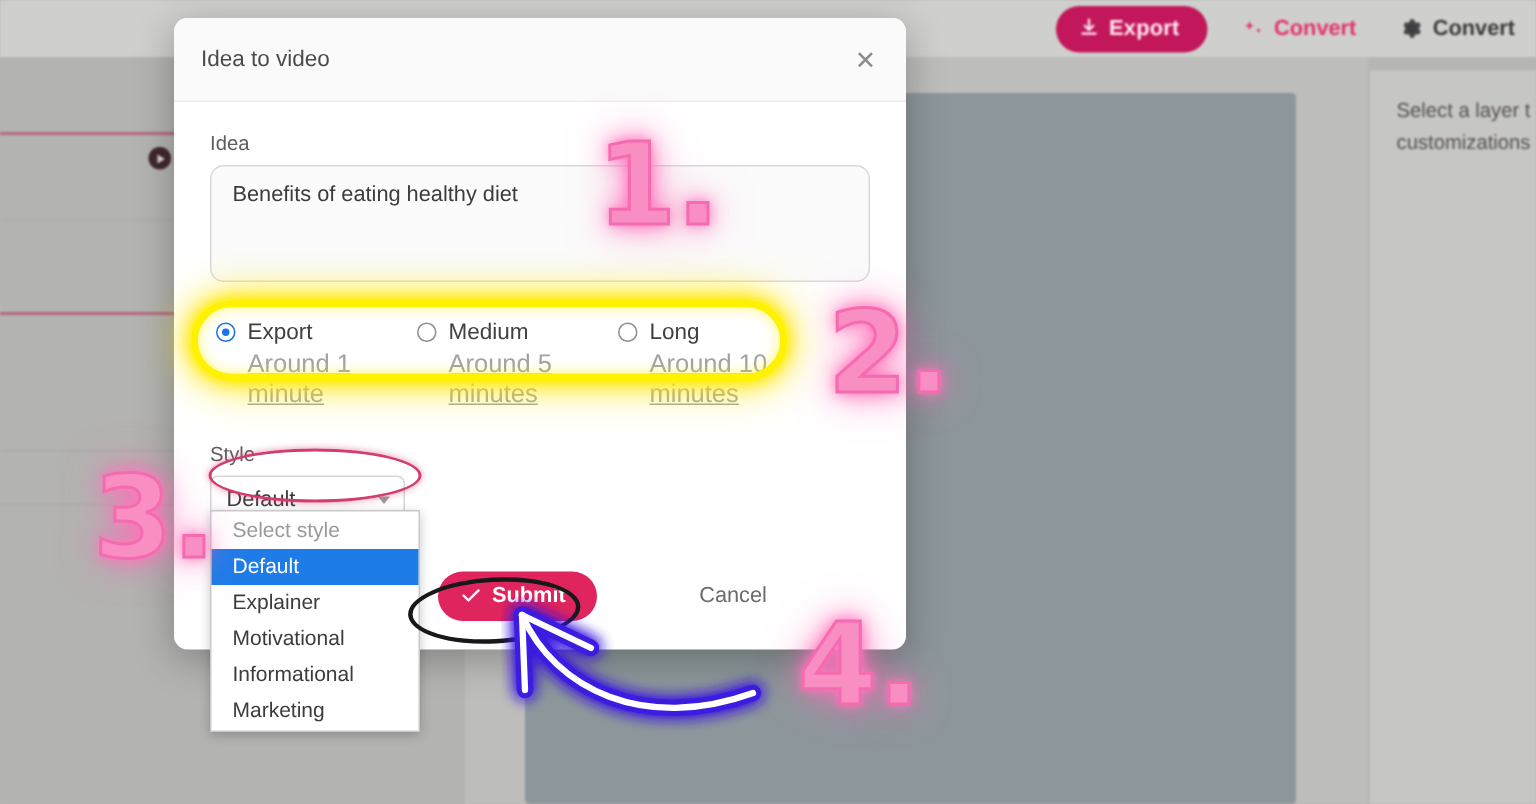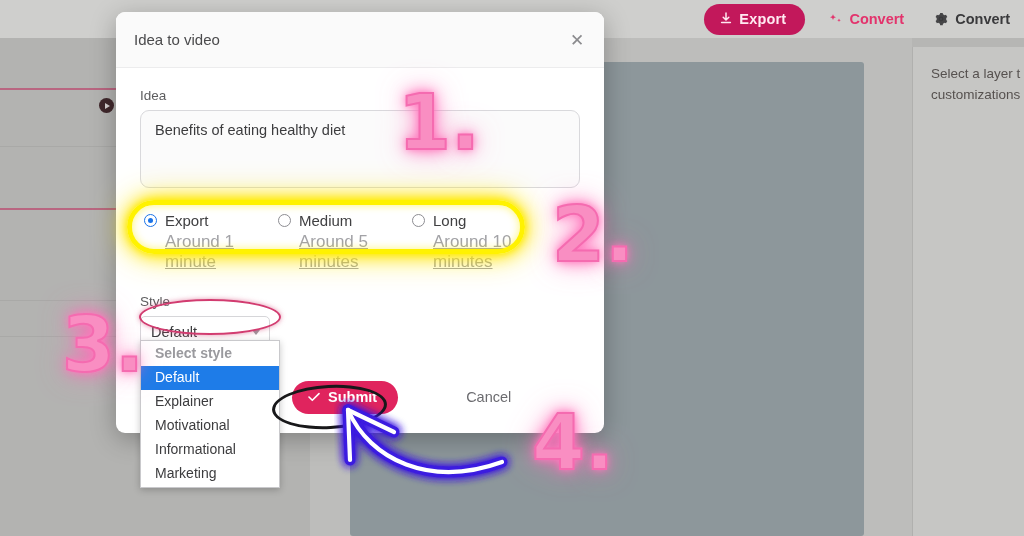--- a/index.html
+++ b/index.html
@@ -285,21 +285,21 @@
     padding: 1px 0;
   }
   .dd-item {
     font-size: 14px;
     padding: 2px 8px 3px 14px;
     color: #3c3c3e;
     line-height: 19px;
     cursor: pointer;
     white-space: nowrap;
   }
-  .dd-item.placeholder { color: #9a9a9e; font-weight: bold; }
+  .dd-item.placeholder { color: #9a9a9e; }
   .dd-item.sel { background: #1e7ce8; color: #fff; }
 
   .modal-foot {
     position: absolute;
     left: 0; bottom: 0;
     width: 488px;
     height: 72px;
     display: flex;
     align-items: center;
     padding-left: 176px;

